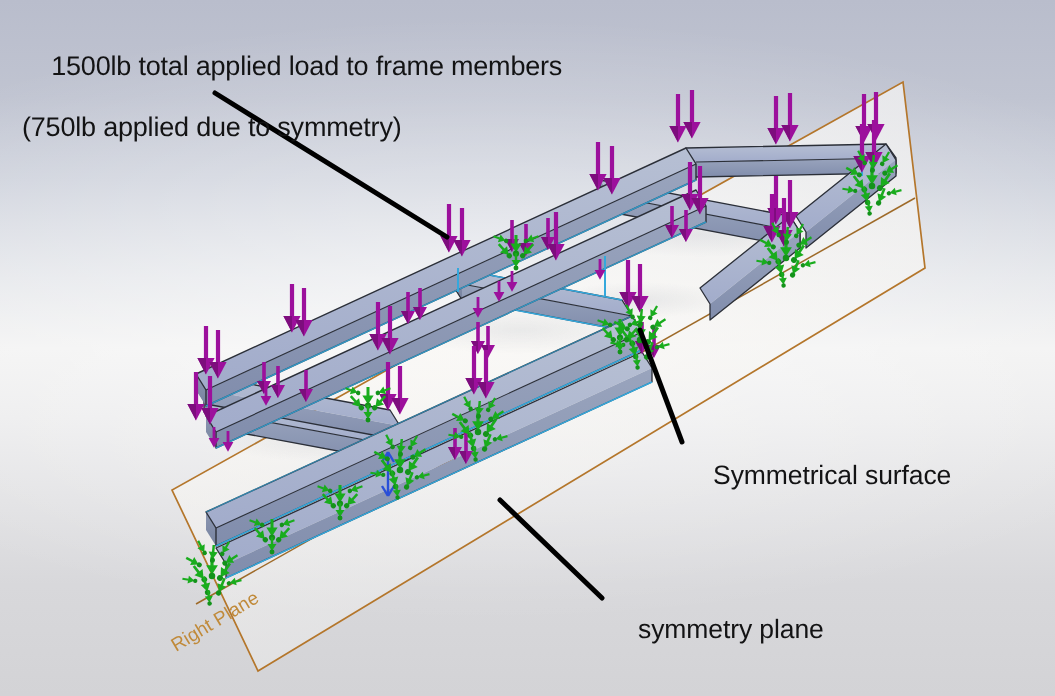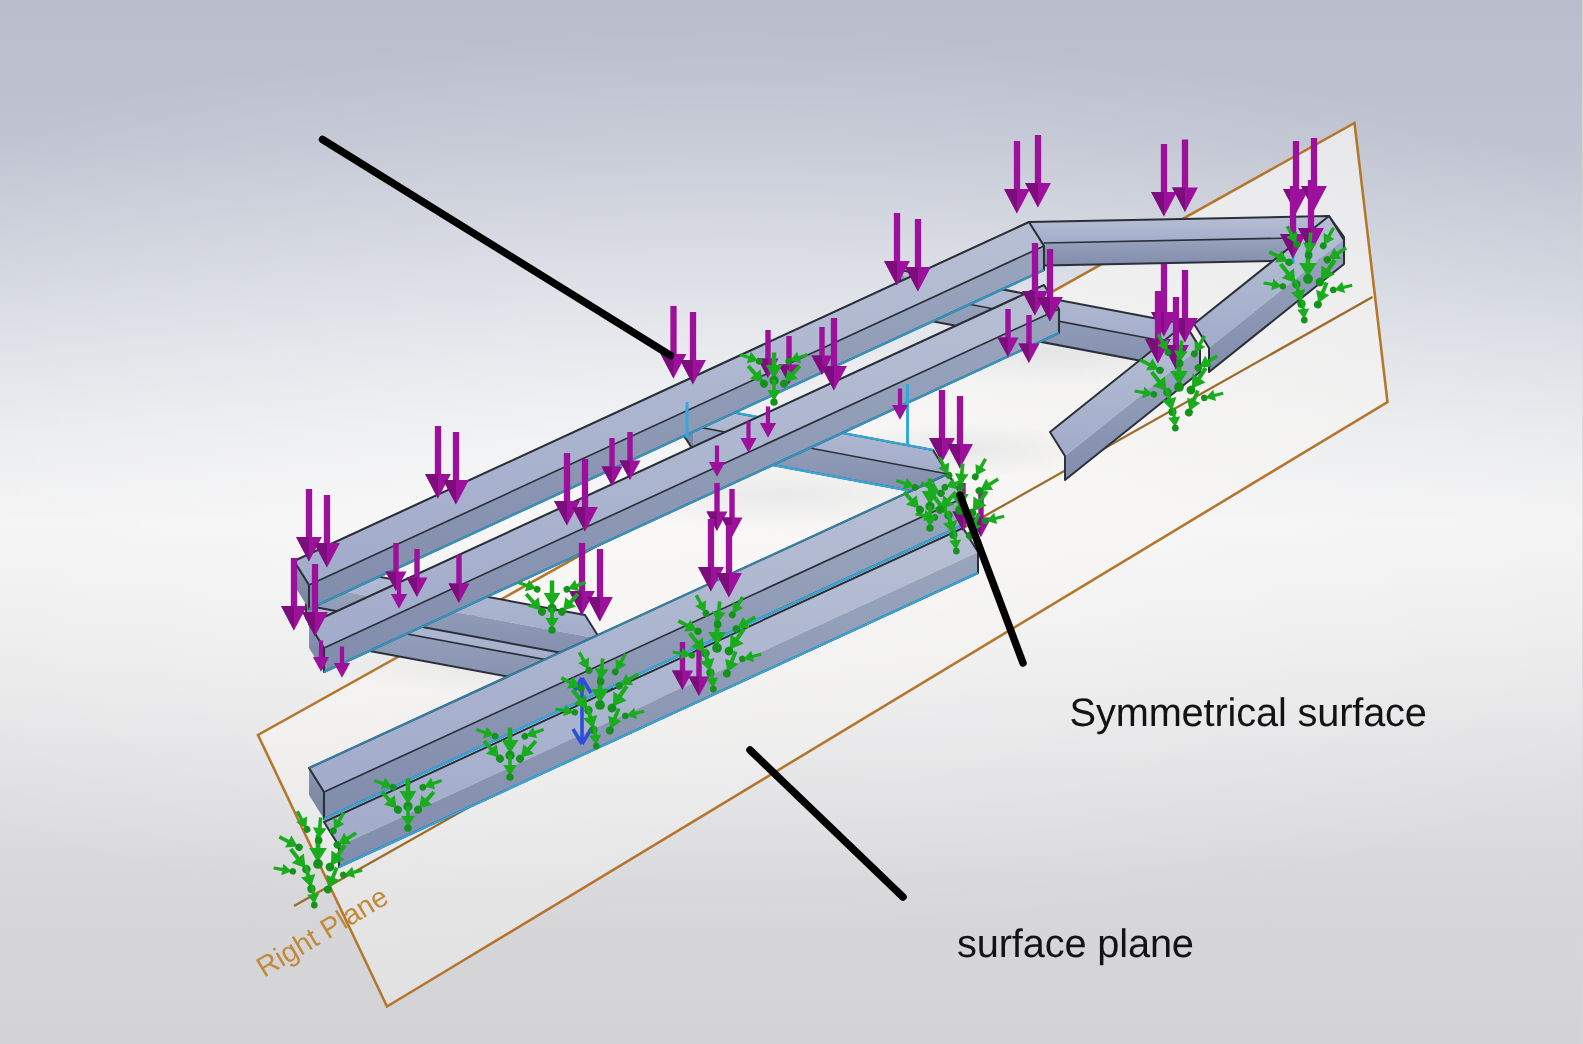--- a/index.html
+++ b/index.html
@@ -326,23 +326,25 @@
       <line x1="640" y1="330" x2="682" y2="442" stroke-width="5"></line>
       <line x1="500" y1="500" x2="602" y2="598" stroke-width="5"></line>
     </g>
 
     <g>
       <text x="176" y="652" fill="#c08a3a" font-size="19" font-family="Liberation Sans, DejaVu Sans, sans-serif" transform="rotate(-31 176 652)">Right Plane</text>
     </g>
   </svg>
 
   <div class="anno" id="anno-load">
+    <span>1500lb total applied load to frame members</span>
+    <span class="l2">(750lb applied due to symmetry)</span>
   </div>
 
   <div class="anno" id="anno-sym-surface">
     <span>Symmetrical surface</span>
   </div>
 
   <div class="anno" id="anno-sym-plane">
-    <span>surface plane</span>
+    <span>symmetry plane</span>
   </div>
 
 </div>
 
 </body></html>

